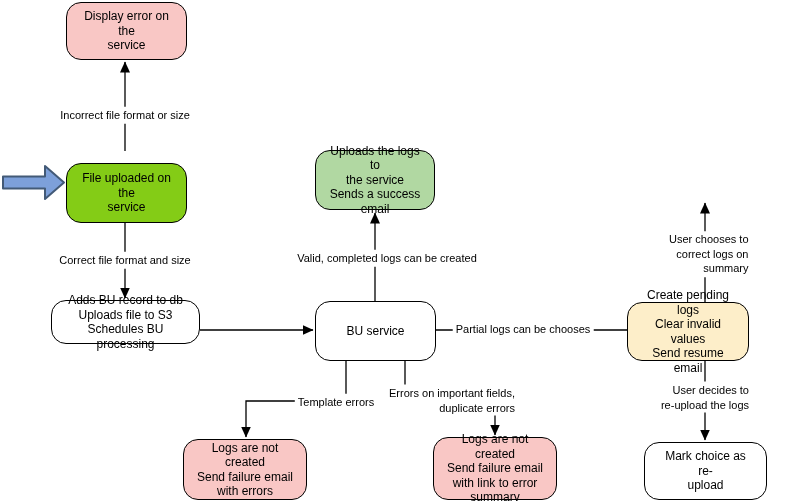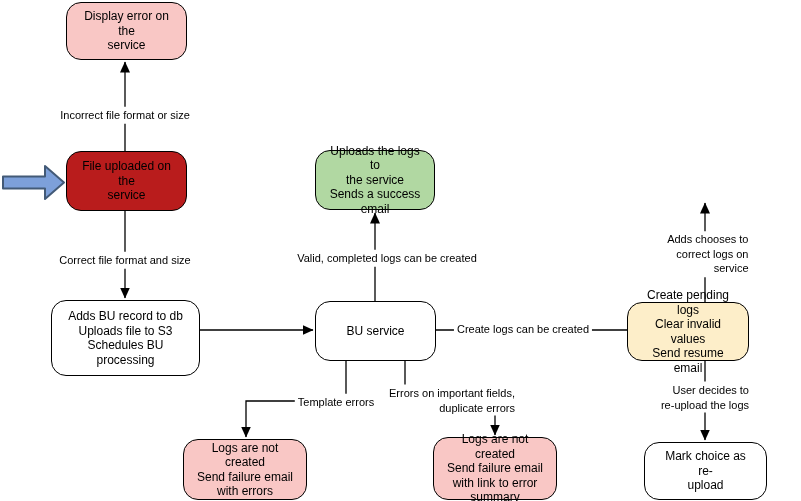--- a/index.html
+++ b/index.html
@@ -14,21 +14,21 @@
     background:#ffffff;padding:1px 3px;
   }
   .node{
     position:absolute;z-index:3;box-sizing:border-box;
     border:1.3px solid #000;border-radius:15px;background:#ffffff;
     display:flex;align-items:center;justify-content:center;
     text-align:center;font-size:12px;line-height:14.5px;white-space:pre-line;
     padding:12px;
   }
   .node.err{background:#f9c7c5;}
-  .node.start{background:#b91c1c;}
+  .node.start{background:#84cc16;margin-top:12px;}
   .node.ok{background:#b1d8a2;}
   .node.pend{background:#fdeec9;}
 </style>
 </head>
 <body>
 
 <div class="canvas">
 
   <svg class="wires" width="801" height="501">
     <defs>
@@ -46,32 +46,32 @@
     <path d="M405,361 V398 H495 V435" fill="none" stroke="#000" stroke-width="1.3" marker-end="url(#ah)"></path>
     <path d="M705,302 V203" fill="none" stroke="#000" stroke-width="1.3" marker-end="url(#ah)"></path>
     <path d="M705,361 V440" fill="none" stroke="#000" stroke-width="1.3" marker-end="url(#ah)"></path>
 
     <polygon points="3,176.5 45,176.5 45,166 64,182.5 45,199 45,188.5 3,188.5" fill="#7da0da" stroke="#435a77" stroke-width="2" stroke-linejoin="round"></polygon>
   </svg>
 
   <div class="edge-label" style="left:125px;top:115px">Incorrect file format or size</div>
   <div class="edge-label" style="left:125px;top:260px">Correct file format and size</div>
   <div class="edge-label" style="left:387px;top:258px">Valid, completed logs can be created</div>
-  <div class="edge-label" style="left:523px;top:329px">Create logs can be created</div>
+  <div class="edge-label" style="left:523px;top:329px">Partial logs can be chooses</div>
   <div class="edge-label" style="left:336px;top:402px">Template errors</div>
   <div class="edge-label" style="left:452px;top:400px">Errors on important fields,
 duplicate errors</div>
-  <div class="edge-label" style="left:702px;top:254px">Adds chooses to correct logs on service</div>
+  <div class="edge-label" style="left:702px;top:254px">User chooses to correct logs on summary</div>
   <div class="edge-label" style="left:703px;top:397px">User decides to re-upload the logs</div>
 
   <div class="node err" style="left:66px;top:2px;width:121px;height:58px">Display error on the
 service</div>
   <div class="node start" style="left:66px;top:151px;width:121px;height:60px">File uploaded on the
 service</div>
-  <div class="node" style="left:51px;top:300px;width:149px;height:76px">Adds BU record to db
+  <div class="node" style="left:51px;top:300px;width:149px;height:44px">Adds BU record to db
 Uploads file to S3
 Schedules BU processing</div>
   <div class="node" style="left:315px;top:301px;width:121px;height:60px">BU service</div>
   <div class="node ok" style="left:315px;top:150px;width:120px;height:60px">Uploads the logs to
 the service
 Sends a success
 email</div>
   <div class="node pend" style="left:627px;top:302px;width:122px;height:59px">Create pending logs
 Clear invalid values
 Send resume email</div>

